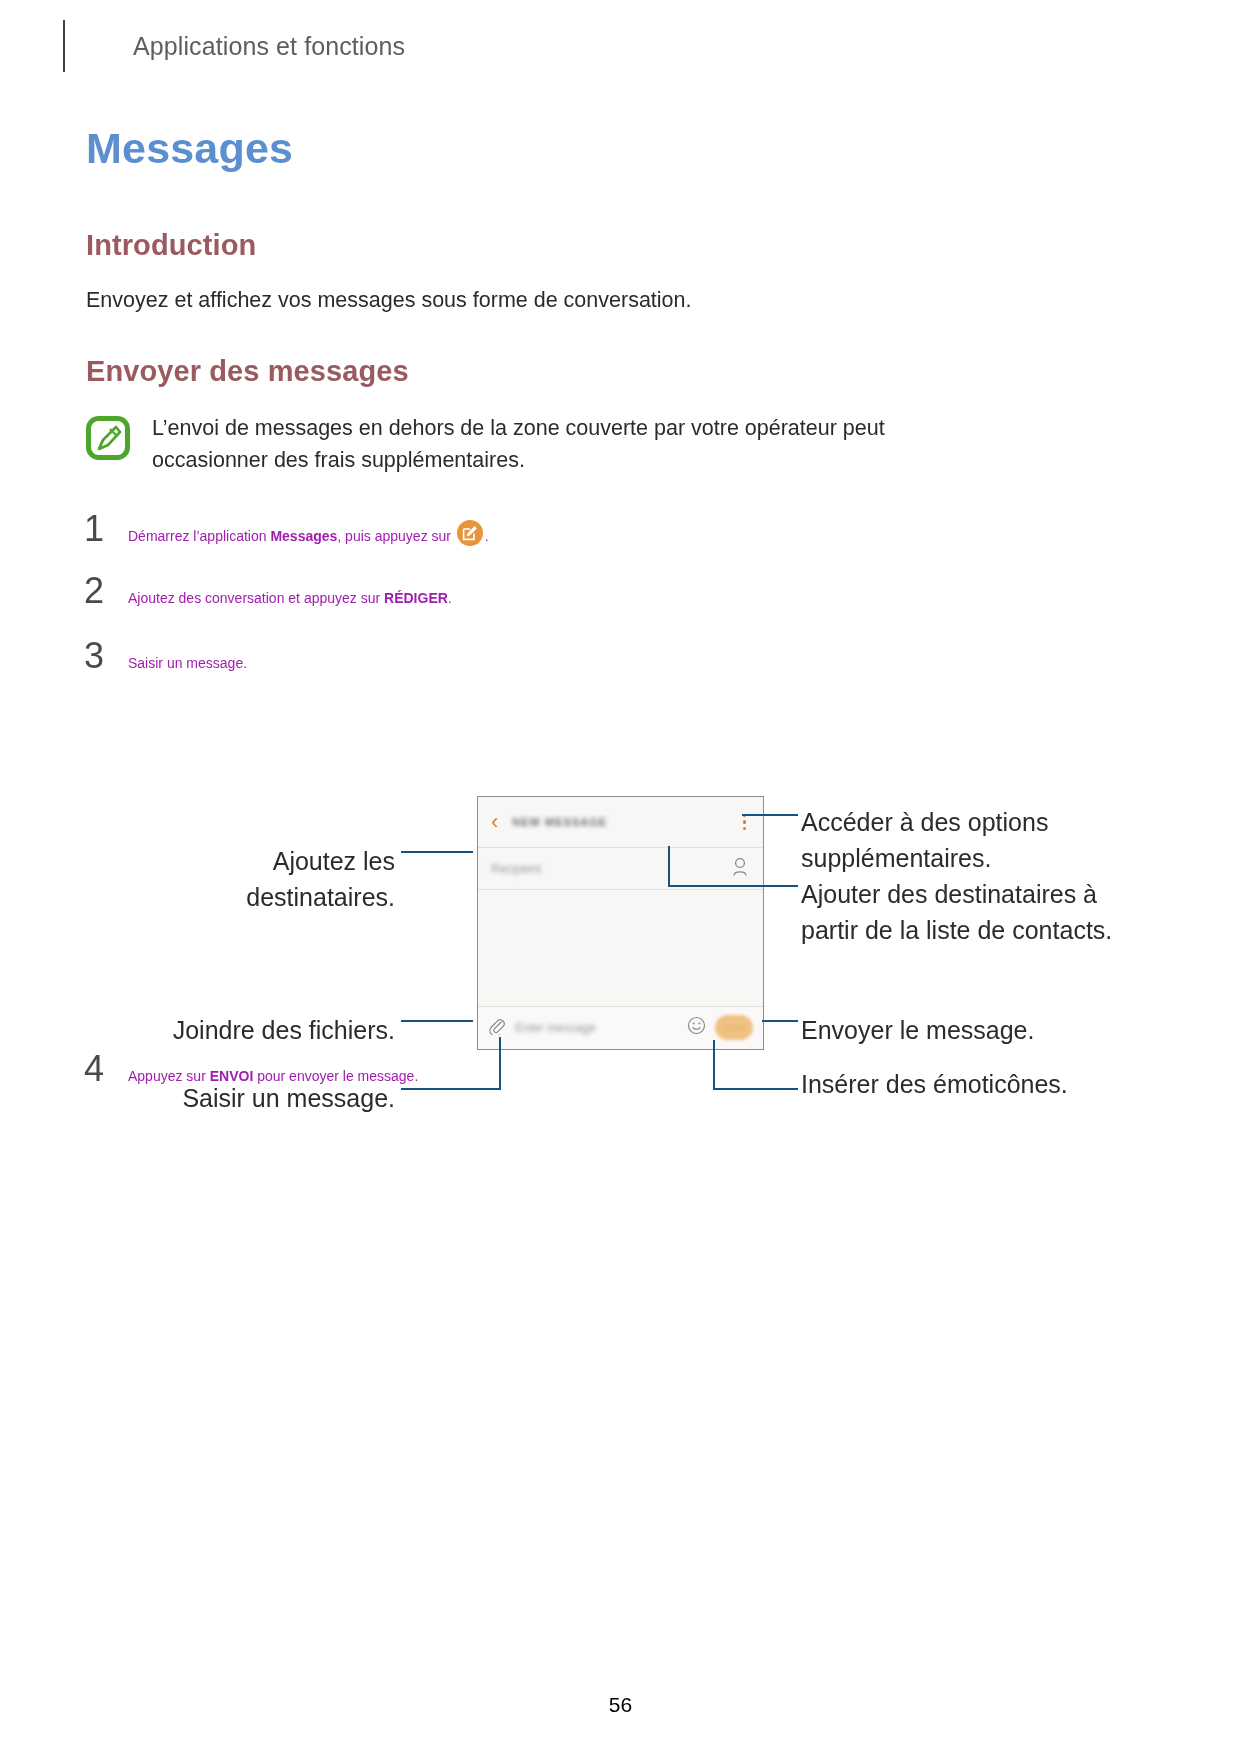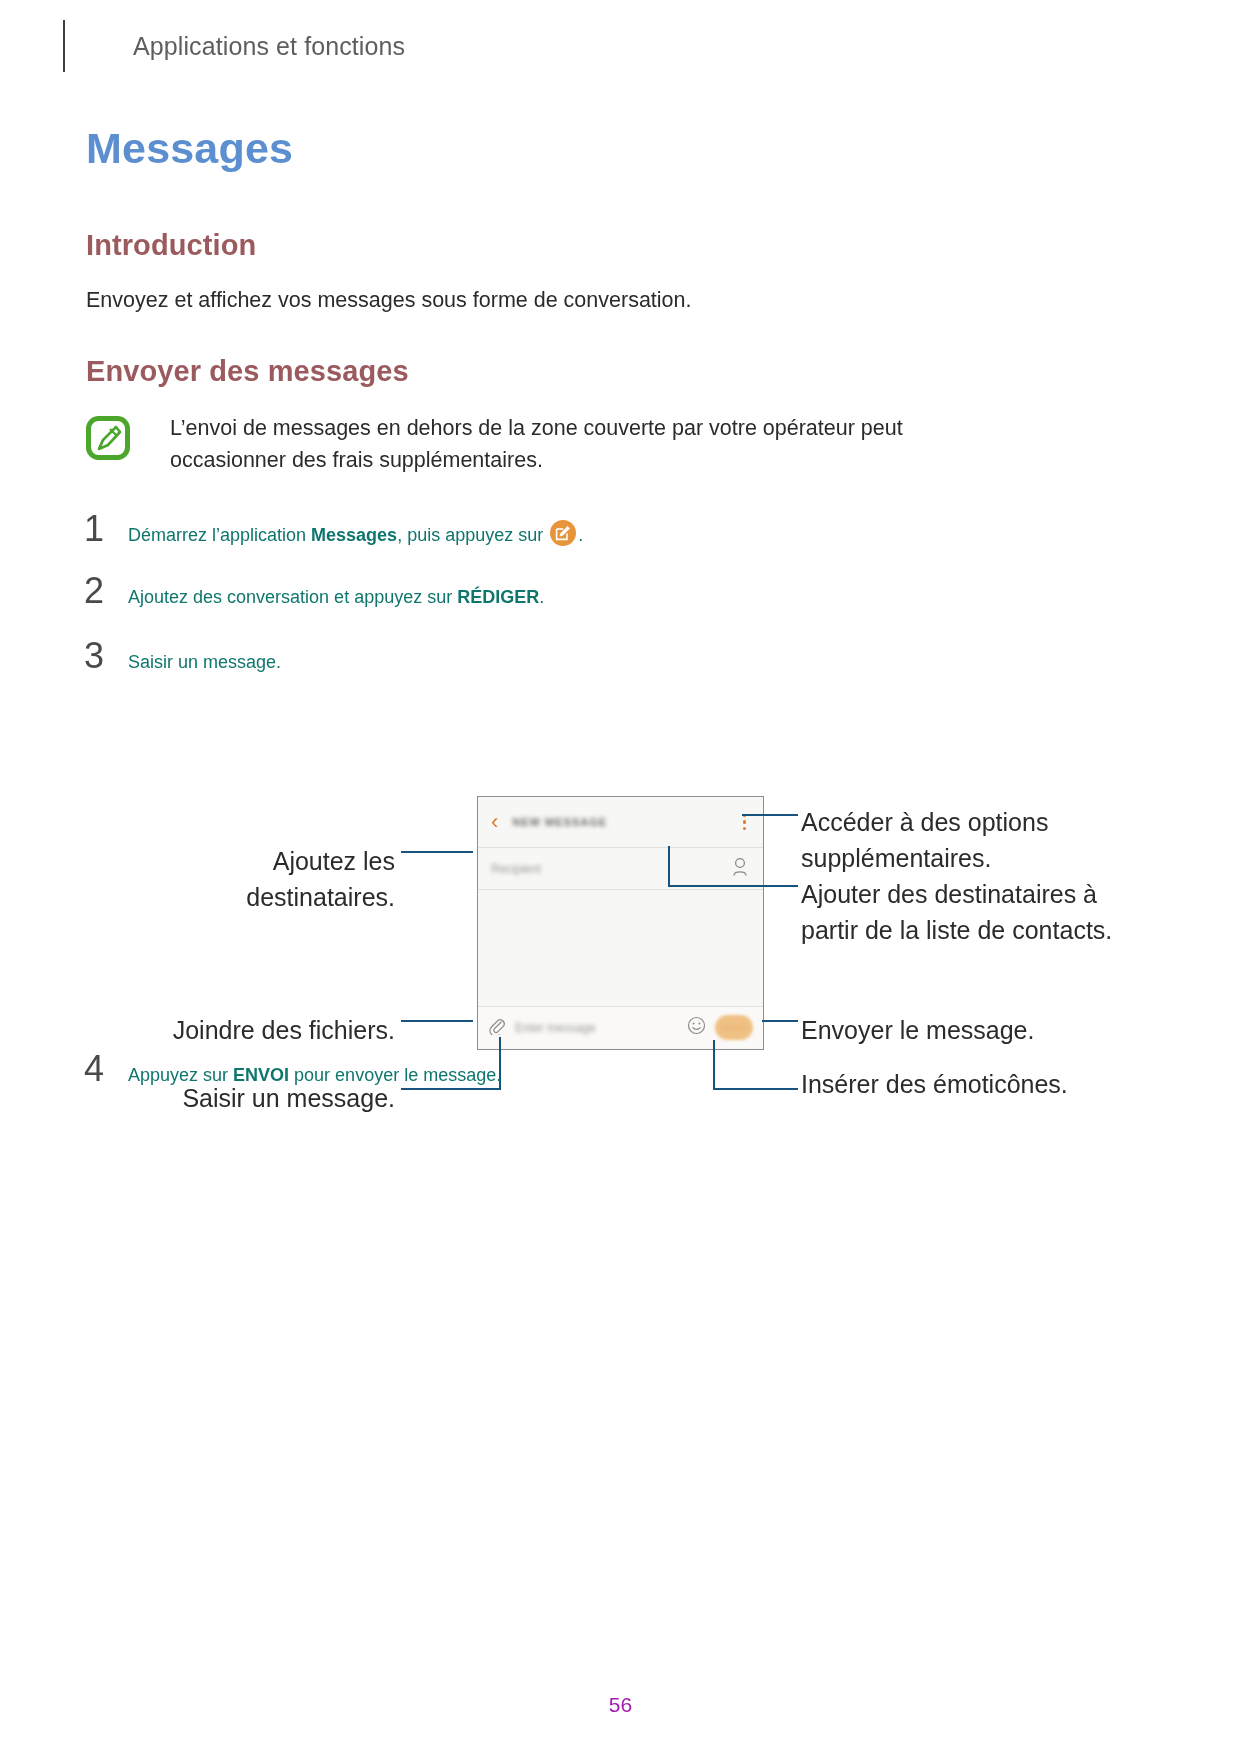--- a/index.html
+++ b/index.html
@@ -88,42 +88,41 @@
     width: 44px;
     height: 44px;
     flex: 0 0 44px;
     margin-top: 3px;
     margin-right: 22px;
   }
   .note-text {
     font-size: 21.5px;
     line-height: 1.48;
     color: #2b2b2b;
-    margin-left: 18px;
   }
 
   
   .step {
     position: absolute;
     left: 84px;
     display: flex;
     align-items: baseline;
   }
   .step-num {
     width: 44px;
     flex: 0 0 44px;
     font-size: 36px;
     color: #4a4a4a;
     font-weight: normal;
     line-height: 1;
   }
   .step-text {
-    font-size: 18px;
+    font-size: 14px;
     line-height: 1.45;
-    color: #0f766e;
+    color: #a21caf;
   }
   .step-text b { font-weight: bold; }
   .step1 { top: 511px; }
   .step2 { top: 573px; }
   .step3 { top: 638px; }
   .step4 { top: 1051px; }
 
   .compose-chip {
     display: inline-block;
     width: 26px;
@@ -240,21 +239,21 @@
   .leader-h { height: 2px; }
   .leader-v { width: 2px; }
 
   
   .page-number {
     position: absolute;
     left: 0; right: 0;
     top: 1693px;
     text-align: center;
     font-size: 21px;
-    color: #a21caf;
+    color: #000000;
   }
 </style>
 </head>
 <body>
 
 <div class="page">
 
   <div class="running-header">
     <div class="header-rule"></div>
     <div class="header-title">Applications et fonctions</div>

